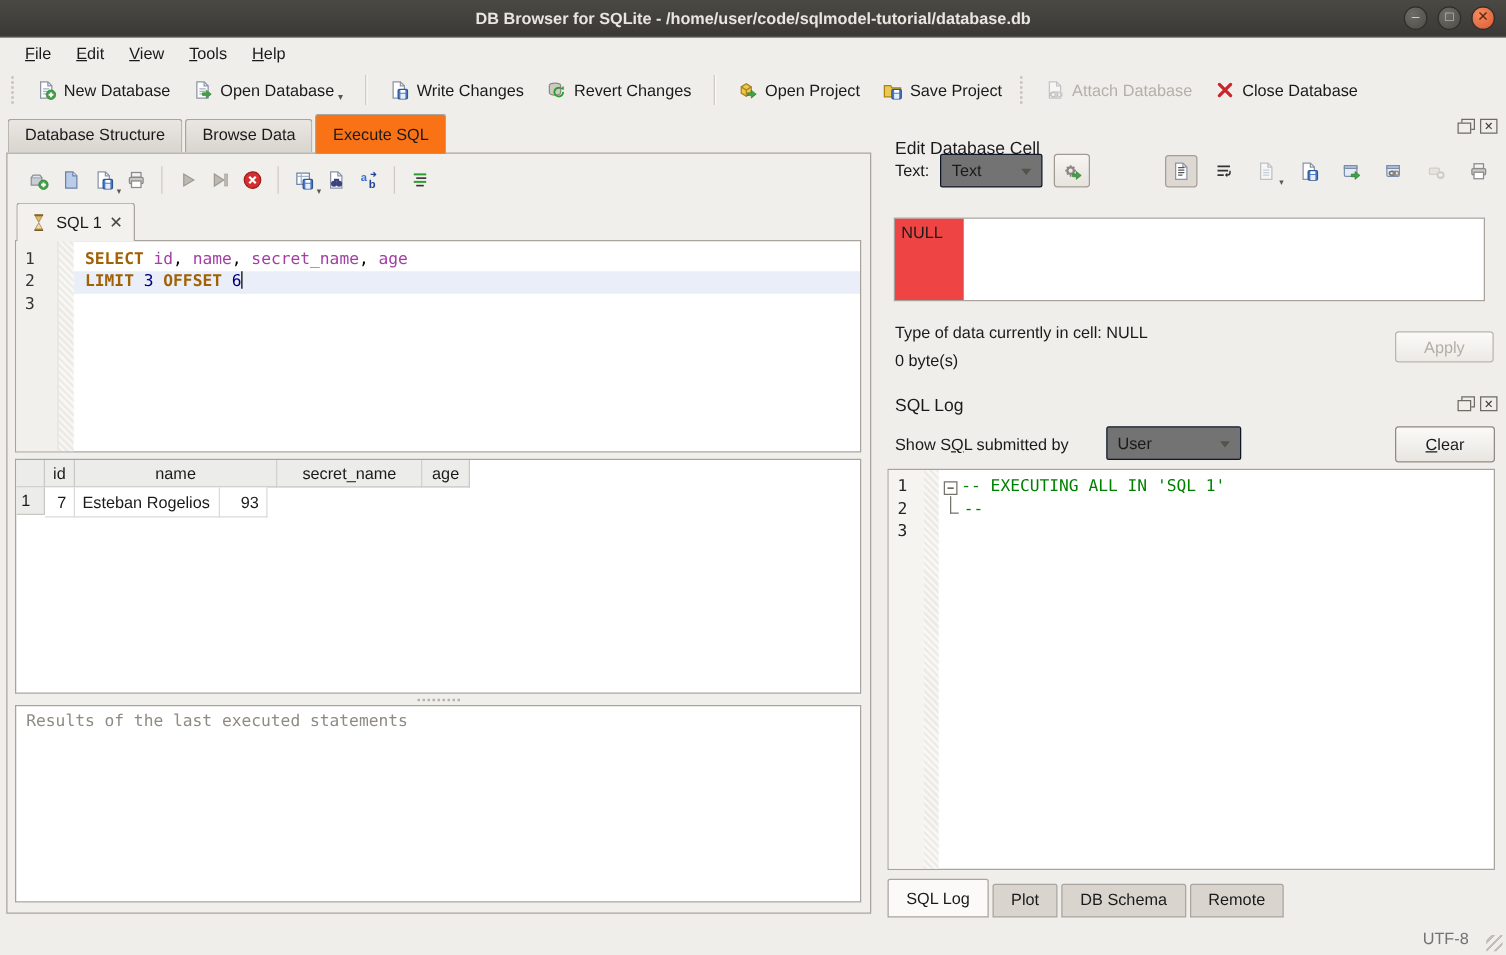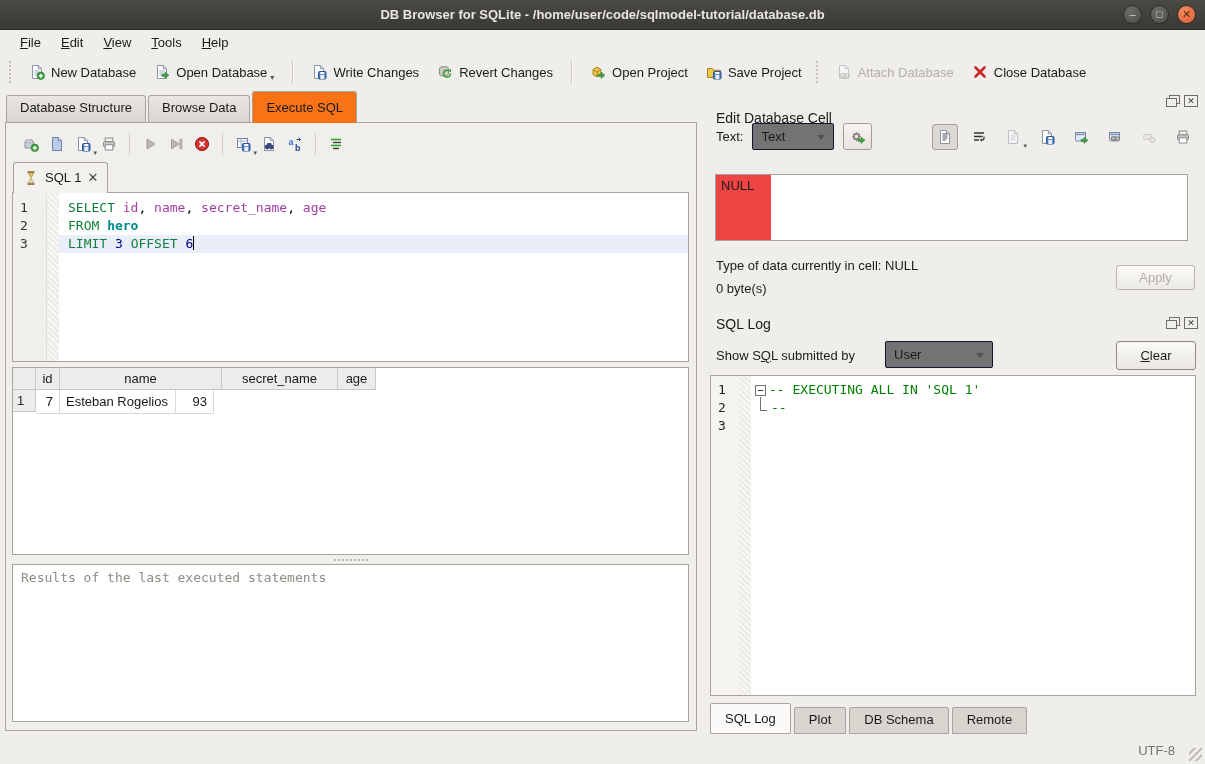--- a/index.html
+++ b/index.html
@@ -58,21 +58,21 @@
 
   .editor-frame { height:170px; border:1px solid #a8a39c; background:#fff; display:flex;
                   font-family:"DejaVu Sans Mono","Liberation Mono",monospace; font-size:13px;
                   line-height:18px; position:relative; z-index:1; flex:0 0 auto; }
   .gutter { width:34px; background:#f1f0ed; border-right:1px solid #e2dfda; padding-top:6px; }
   .gutter .ln { height:18px; padding-left:7px; color:#333; }
   .hatch { width:12px; background:repeating-linear-gradient(45deg,#ecebe7 0 2px,#f8f7f4 2px 4px); }
   .code-col { flex:1; padding-top:6px; overflow:hidden; }
   .code-line { height:18px; padding-left:9px; white-space:pre; }
   .code-line.hl { background:#e9eef8; }
-  .tok-kw { color:#15803d; font-weight:normal; }
+  .tok-kw { color:#a16207; font-weight:bold; }
   .tok-id { color:#a33ea3; }
   .tok-tbl { color:#008b8b; font-weight:bold; }
   .tok-num { color:#00007f; }
   .tok-pl { color:#000; }
   .cursor { display:inline-block; width:1px; height:14px; background:#000; vertical-align:-2px; }
 
   .grid-frame { height:188px; border:1px solid #a8a39c; background:#fff; margin-top:5px; overflow:hidden; flex:0 0 auto; }
   .grid-row { display:flex; }
   .g-cell { border-right:1px solid #dadada; border-bottom:1px solid #dadada; background:#fff;
             height:24px; line-height:19px; padding:2px 6px; white-space:nowrap; overflow:hidden; }
@@ -363,21 +363,20 @@
 
         <div class="editor-frame">
           <div class="gutter" id="code-gutter">
               <div class="ln">1</div>
               <div class="ln">2</div>
               <div class="ln">3</div>
             </div>
           <div class="hatch"></div>
           <div class="code-col" id="code-area">
               <div class="code-line"><span class="tok-kw">SELECT</span><span class="tok-pl"> </span><span class="tok-id">id</span><span class="tok-pl">, </span><span class="tok-id">name</span><span class="tok-pl">, </span><span class="tok-id">secret_name</span><span class="tok-pl">, </span><span class="tok-id">age</span></div>
-              <div class="code-line"><span class="tok-kw">FROM</span><span class="tok-pl"> </span><span class="tok-tbl">hero</span></div>
               <div class="code-line hl"><span class="tok-kw">LIMIT</span><span class="tok-pl"> </span><span class="tok-num">3</span><span class="tok-pl"> </span><span class="tok-kw">OFFSET</span><span class="tok-pl"> </span><span class="tok-num">6</span><span class="cursor"></span></div>
             </div>
         </div>
 
         <div class="grid-frame" id="results-grid">
             <div class="grid-row">
               <div class="g-head" style="width: 23px;"></div>
               <div class="g-head" style="width: 24px;">id</div>
               <div class="g-head" style="width: 162px;">name</div>
               <div class="g-head" style="width: 116px;">secret_name</div>

